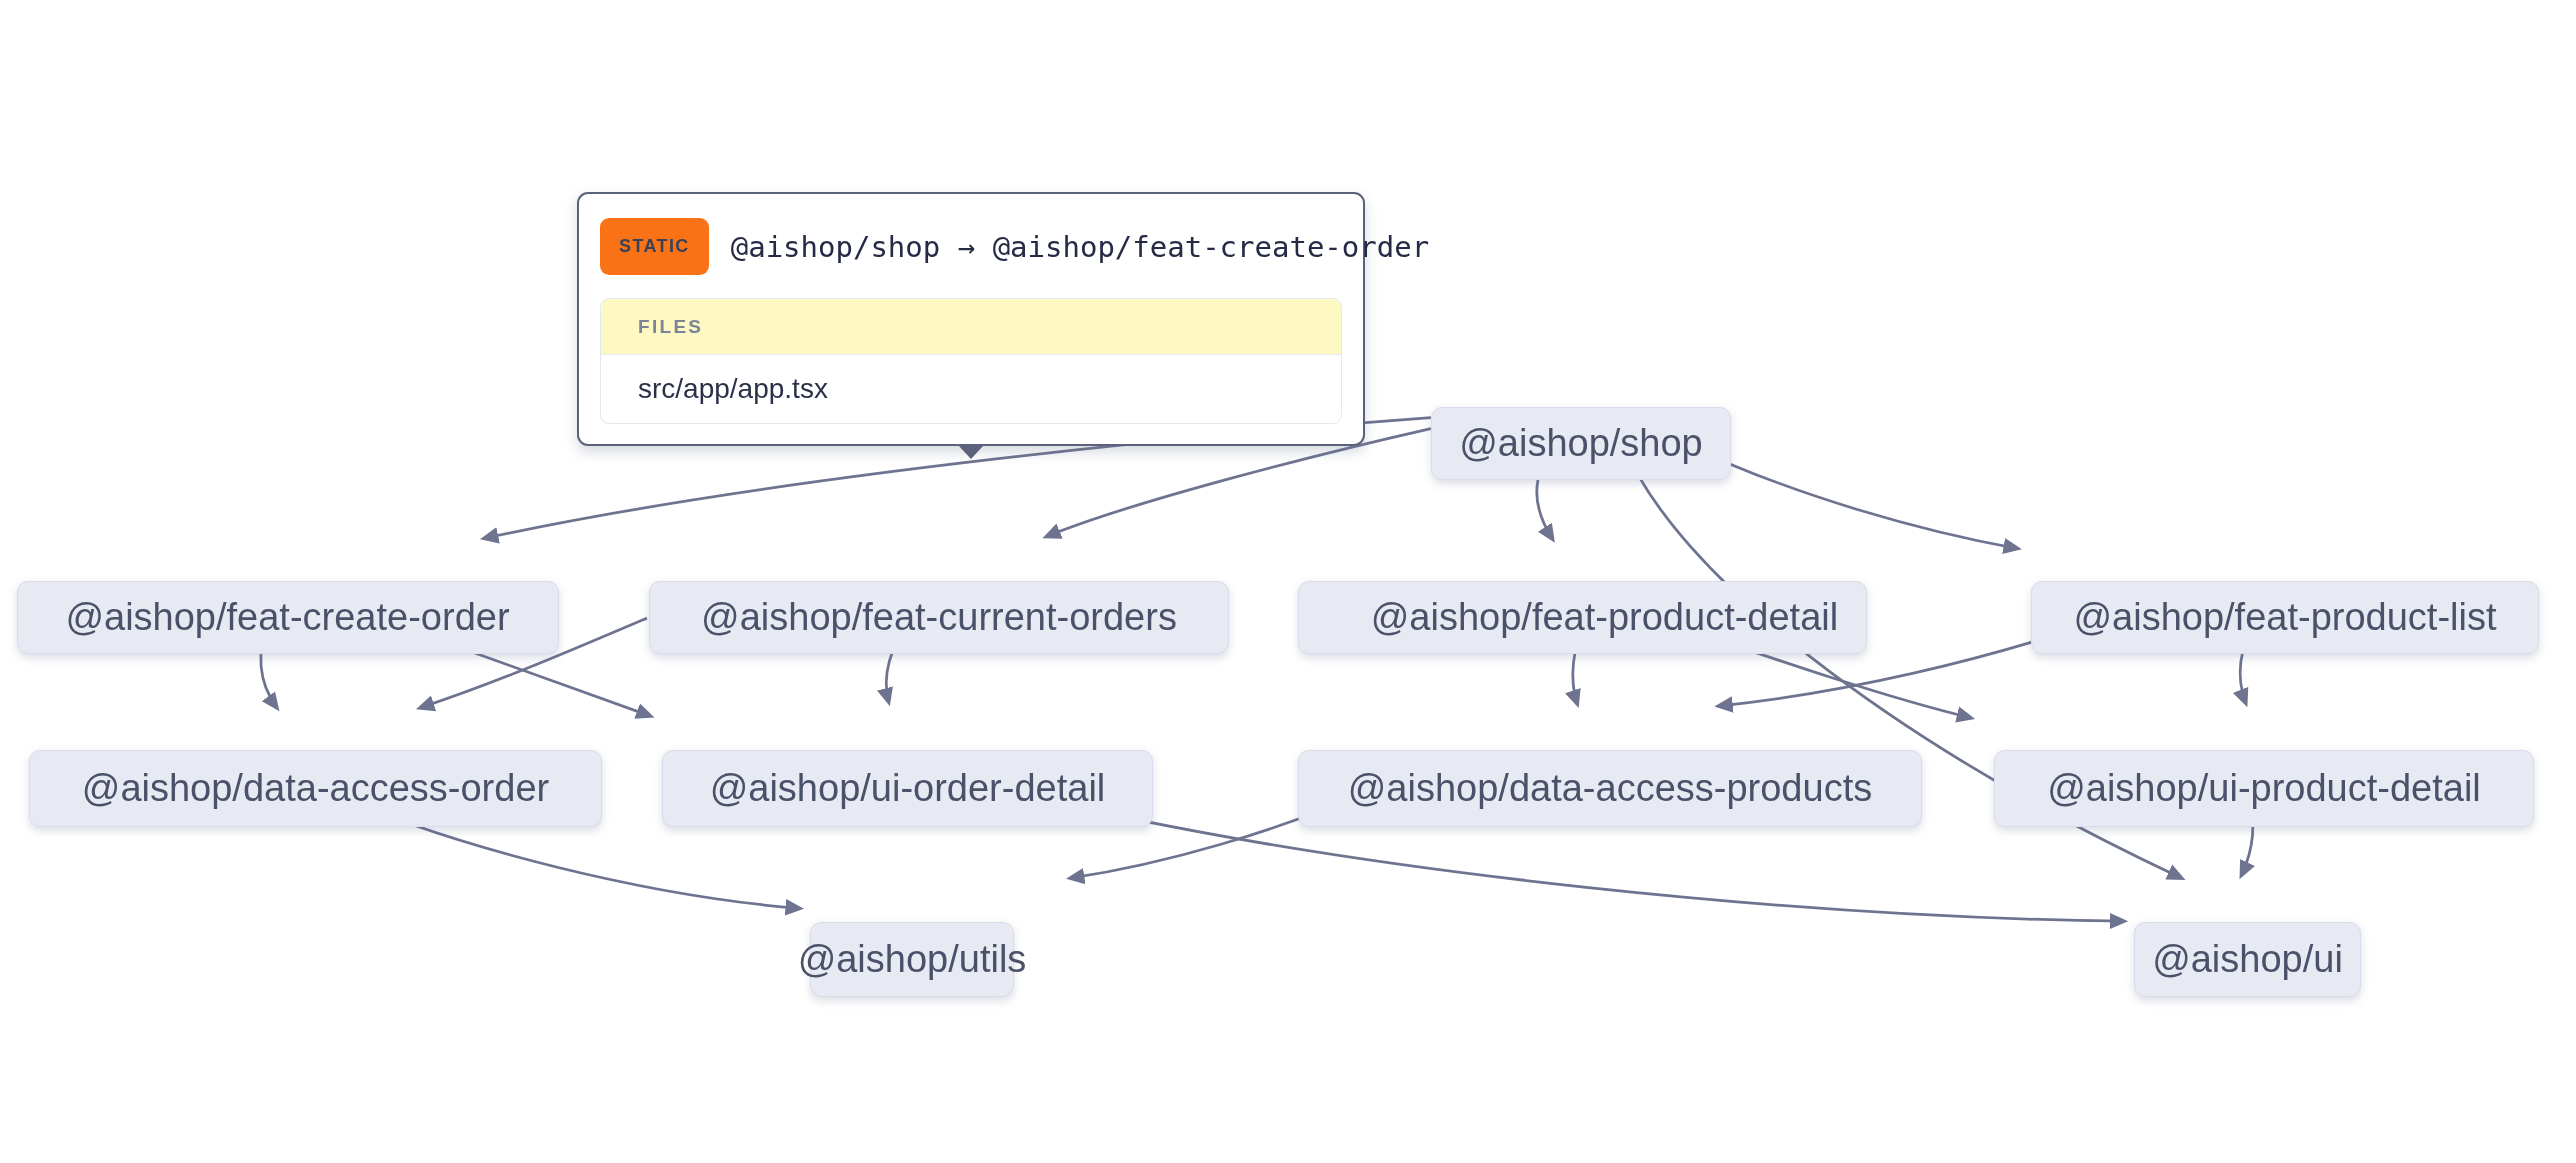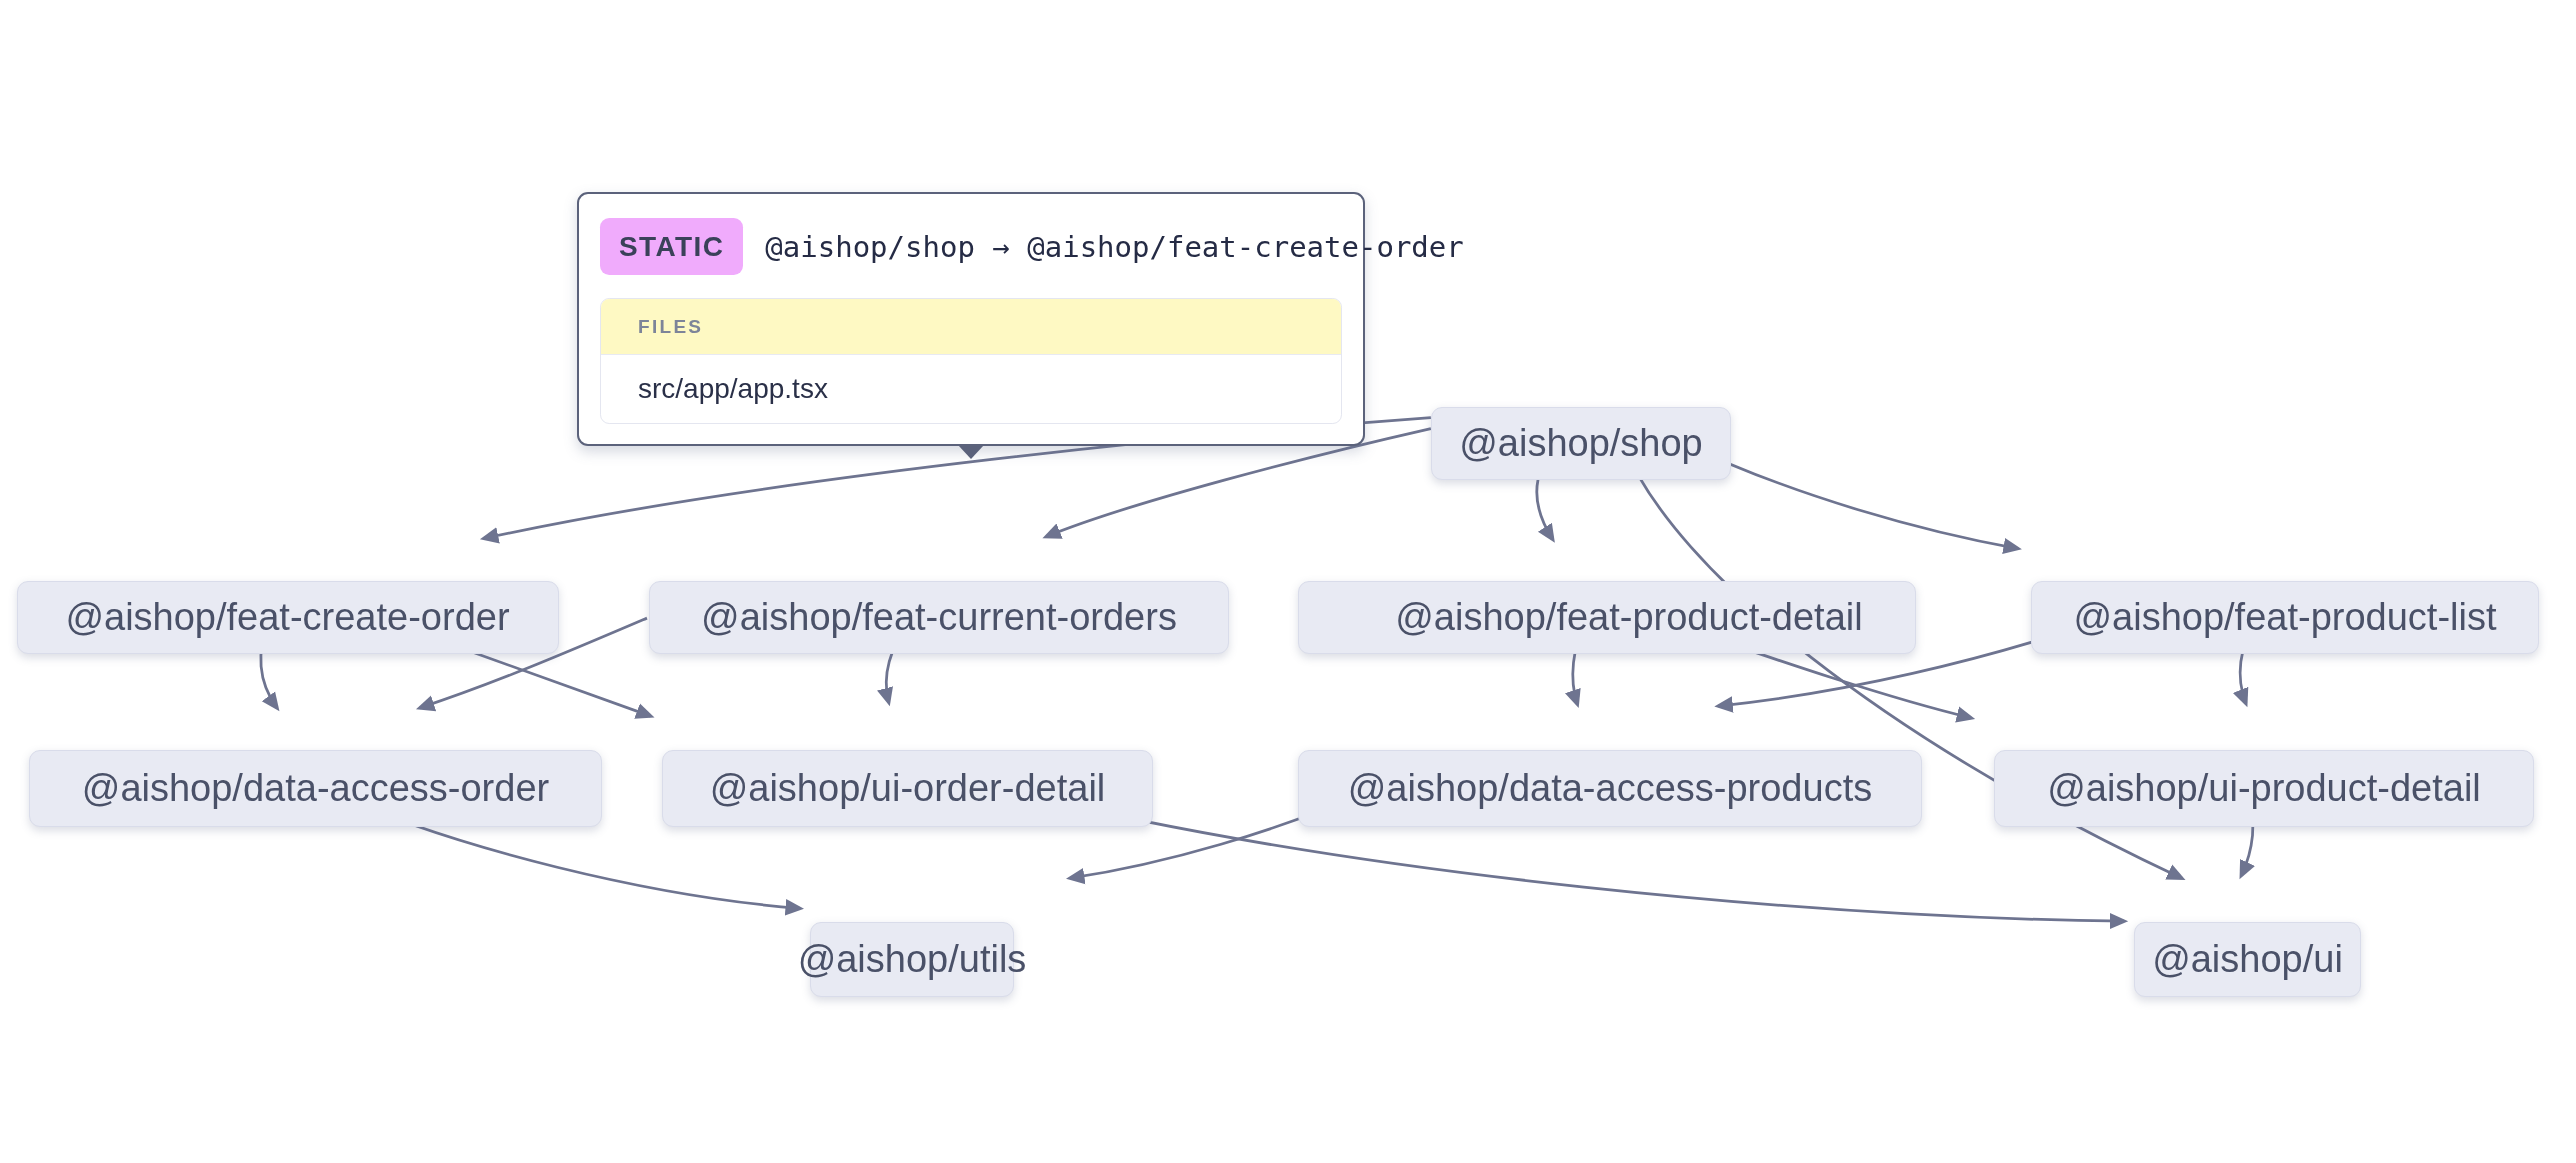--- a/index.html
+++ b/index.html
@@ -39,24 +39,24 @@
   .tooltip .caret{
     position:absolute;left:50%;bottom:-14.7px;transform:translateX(-50%);
     width:0;height:0;
     border-left:13px solid transparent;
     border-right:13px solid transparent;
     border-top:14.7px solid #5b627b;
   }
   .tooltip-head{display:flex;align-items:center;gap:22px;height:57px;}
   .badge{
     display:inline-flex;align-items:center;justify-content:center;
-    background:#f0abfc;color:#3a4159;
+    background:#f97316;color:#3a4159;
     border-radius:9.2px;
     height:57px;padding:0 19px;
-    font-size:28px;font-weight:bold;letter-spacing:1.4px;
+    font-size:18px;font-weight:bold;letter-spacing:1.4px;
   }
   .relation{
     font-family:"DejaVu Sans Mono", monospace;
     font-size:29px;color:#252b45;
     white-space:nowrap;
   }
   .files-box{
     margin-top:23px;
     border:1.8px solid #e4e6f0;
     border-radius:9.2px;
@@ -105,21 +105,21 @@
         <path d="M1497,863 C1392,908 1274,943 1168,959" class="edge" marker-end="url(#arrow)"></path>
         <path d="M1098,863 C1480,958 1992,1002 2319,1006" class="edge" marker-end="url(#arrow)"></path>
         <path d="M2452,863 C2466,895 2459,931 2447,956" class="edge" marker-end="url(#arrow)"></path>
       </g>
   </svg>
 
   <div id="node-layer">
       <div class="node" style="left: 1431px; top: 371px; width: 300px; height: 73px;">@aishop/shop</div>
       <div class="node" style="left: 16.5px; top: 545px; width: 542px; height: 73px; text-align: center;">@aishop/feat-create-order</div>
       <div class="node" style="left: 649px; top: 545px; width: 580px; height: 73px;">@aishop/feat-current-orders</div>
-      <div class="node" style="left: 1298px; top: 545px; width: 618px; height: 73px; padding-left: 44px;">@aishop/feat-product-detail</div>
+      <div class="node" style="left: 1298px; top: 545px; width: 569px; height: 73px; padding-left: 44px;">@aishop/feat-product-detail</div>
       <div class="node" style="left: 2031px; top: 545px; width: 508px; height: 73px;">@aishop/feat-product-list</div>
       <div class="node" style="left: 29px; top: 714px; width: 573px; height: 77px;">@aishop/data-access-order</div>
       <div class="node" style="left: 662px; top: 714px; width: 491px; height: 77px;">@aishop/ui-order-detail</div>
       <div class="node" style="left: 1298px; top: 714px; width: 624px; height: 77px;">@aishop/data-access-products</div>
       <div class="node" style="left: 1994px; top: 714px; width: 540px; height: 77px;">@aishop/ui-product-detail</div>
       <div class="node" style="left: 810px; top: 886px; width: 204px; height: 75px;">@aishop/utils</div>
       <div class="node" style="left: 2134px; top: 886px; width: 227px; height: 75px;">@aishop/ui</div>
     </div>
 
   <div class="tooltip">

